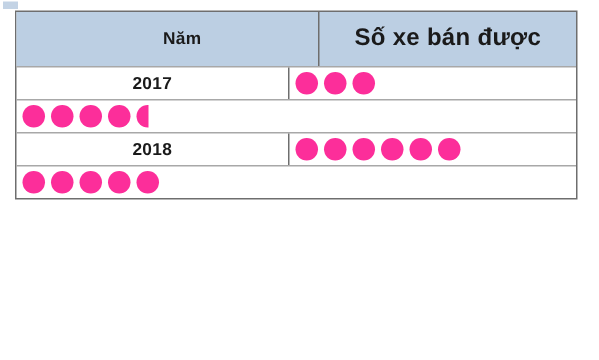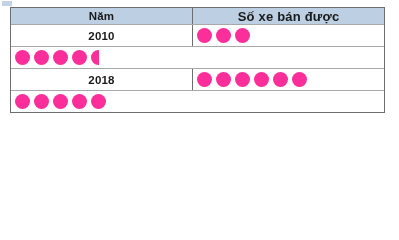--- a/index.html
+++ b/index.html
@@ -46,21 +46,22 @@
   .row {
     display: flex;
     width: 100%;
     box-sizing: border-box;
   }
   .row + .row {
     border-top: 1px solid #a8a8a8;
   }
   .row.header-row {
     background: #bccfe3;
-    height: 16px;
+    height: 36px;
+    padding-left: 20px;
   }
   .row.data-row {
     height: 22px;
   }
   .row.data-row:first-of-type {
     border-top: 1px solid #6e6e6e;
   }
 
   .cell-year {
     width: 182px;
@@ -77,21 +78,21 @@
   }
 
   .cell-value {
     flex: 1 1 auto;
     box-sizing: border-box;
     display: flex;
     align-items: center;
     justify-content: center;
     color: #1a1a1a;
     font-weight: bold;
-    font-size: 13px;
+    font-size: 16px;
     letter-spacing: 0.2px;
   }
 
   .cell-icons {
     flex: 1 1 auto;
     box-sizing: border-box;
     position: relative;
     overflow: hidden;
     display: flex;
     align-items: center;
@@ -126,21 +127,21 @@
   <div class="corner-artifact"></div>
 
   <div class="table">
 
     <div class="row header-row">
       <div class="cell-year">Năm</div>
       <div class="cell-value">Số xe bán được</div>
     </div>
 
     <div class="row data-row">
-      <div class="cell-year">2010</div>
+      <div class="cell-year">2017</div>
       <div class="cell-icons">
         <div class="icon-strip">
             <span class="pictogram"></span>
             <span class="pictogram"></span>
             <span class="pictogram"></span>
           </div>
       </div>
     </div>
 
     <div class="row data-row">

